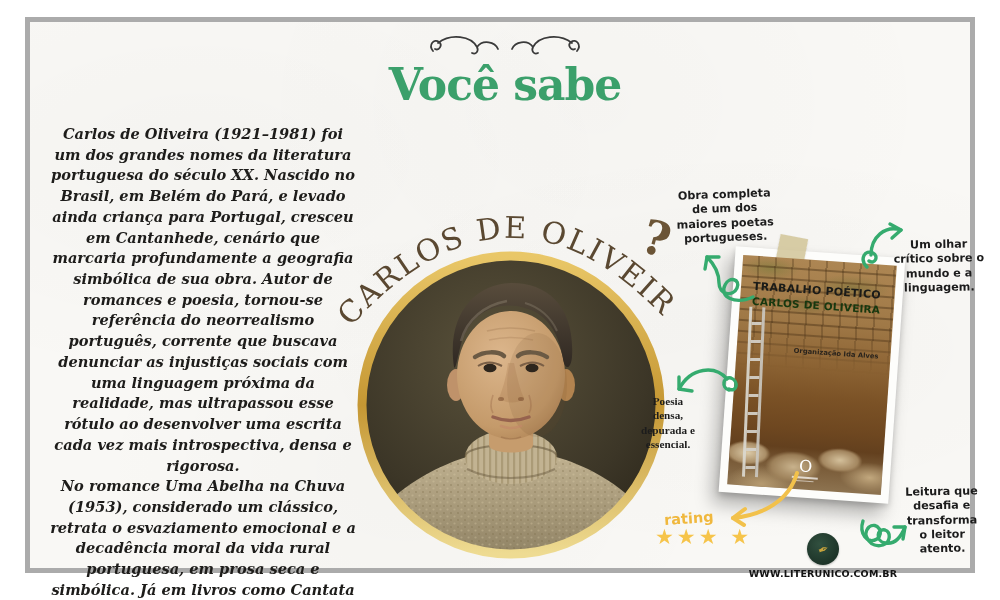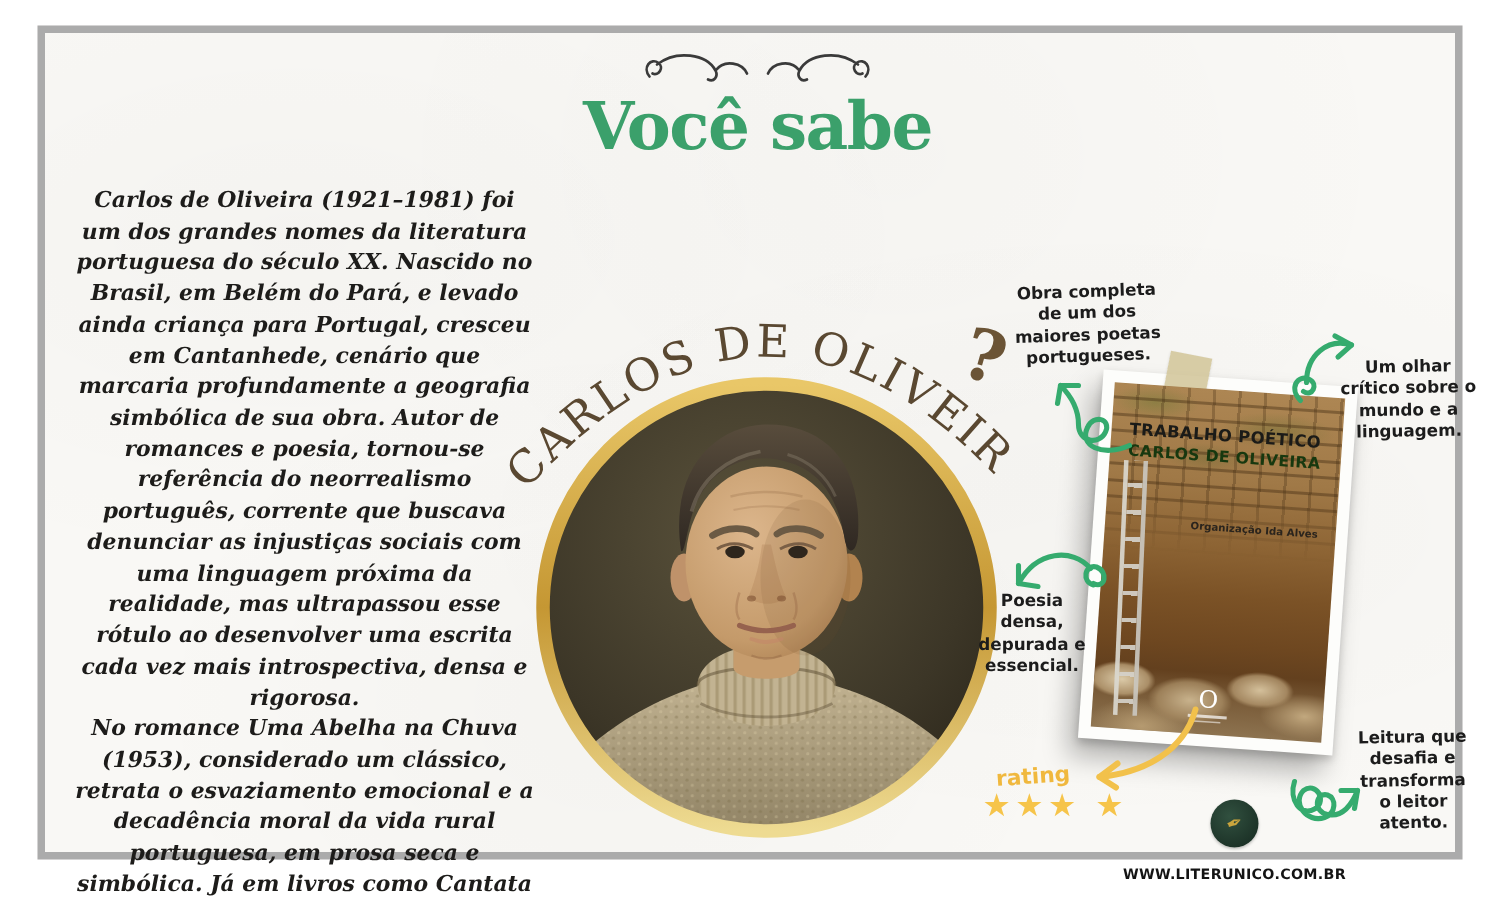--- a/index.html
+++ b/index.html
@@ -119,21 +119,21 @@
   .cover-publisher .plines { margin:2px auto 0; width:26px; height:2px; background:rgba(255,255,255,0.7); }
   .cover-publisher .plines2 { margin:1.5px auto 0; width:18px; height:1.5px; background:rgba(255,255,255,0.55); }
 
   
   .note {
     position:absolute; font-family:"DejaVu Sans", sans-serif; font-weight:bold;
     font-size:11.2px; line-height:1.28; color:#1c1c1c; text-align:center; white-space:pre-line;
   }
   .note1 { left:620px; top:166px; width:150px; transform:rotate(-2deg); }
   .note2 { left:848px; top:216px; width:122px; transform:rotate(-1deg); }
-  .note3 { left:608px; top:372px; width:100px; }
+  .note3 { left:588px; top:372px; width:100px;font-family:Liberation Serif, serif; }
   .note4 { left:856px; top:463px; width:112px; transform:rotate(-1deg); }
 
   .arrow { position:absolute; }
   .arrow svg { display:block; overflow:visible; }
   .ga { stroke:#35ab6e; stroke-width:3.4; fill:none; stroke-linecap:round; stroke-linejoin:round; }
   .ya { stroke:#f2c14b; stroke-width:4; fill:none; stroke-linecap:round; stroke-linejoin:round; }
 
   
   .rating-label {
     position:absolute; left:634px; top:488px; width:60px;
@@ -148,21 +148,21 @@
   
   .brand { position:absolute; left:708px; top:511px; width:170px; text-align:center; }
   .brand-logo {
     width:32px; height:32px; margin:0 auto; border-radius:50%;
     background:radial-gradient(circle at 40% 35%, #31503f, #1c3227 75%);
     display:flex; align-items:center; justify-content:center;
     box-shadow:0 1px 2px rgba(0,0,0,0.25);
   }
   .brand-logo span { color:#c9a43d; font-size:13px; transform:rotate(-24deg); display:block; }
   .website {
-    margin-top:13px; font-size:9.5px; font-weight:bold; color:#141414; letter-spacing:0.2px;
+    margin-top:3px; font-size:9.5px; font-weight:bold; color:#141414; letter-spacing:0.2px;
   }
 </style>
 </head>
 <body>
 
 <div class="canvas">
   <div class="frame">
 
     <div class="ornament">
       <svg width="160" height="30" viewBox="0 0 160 30">

